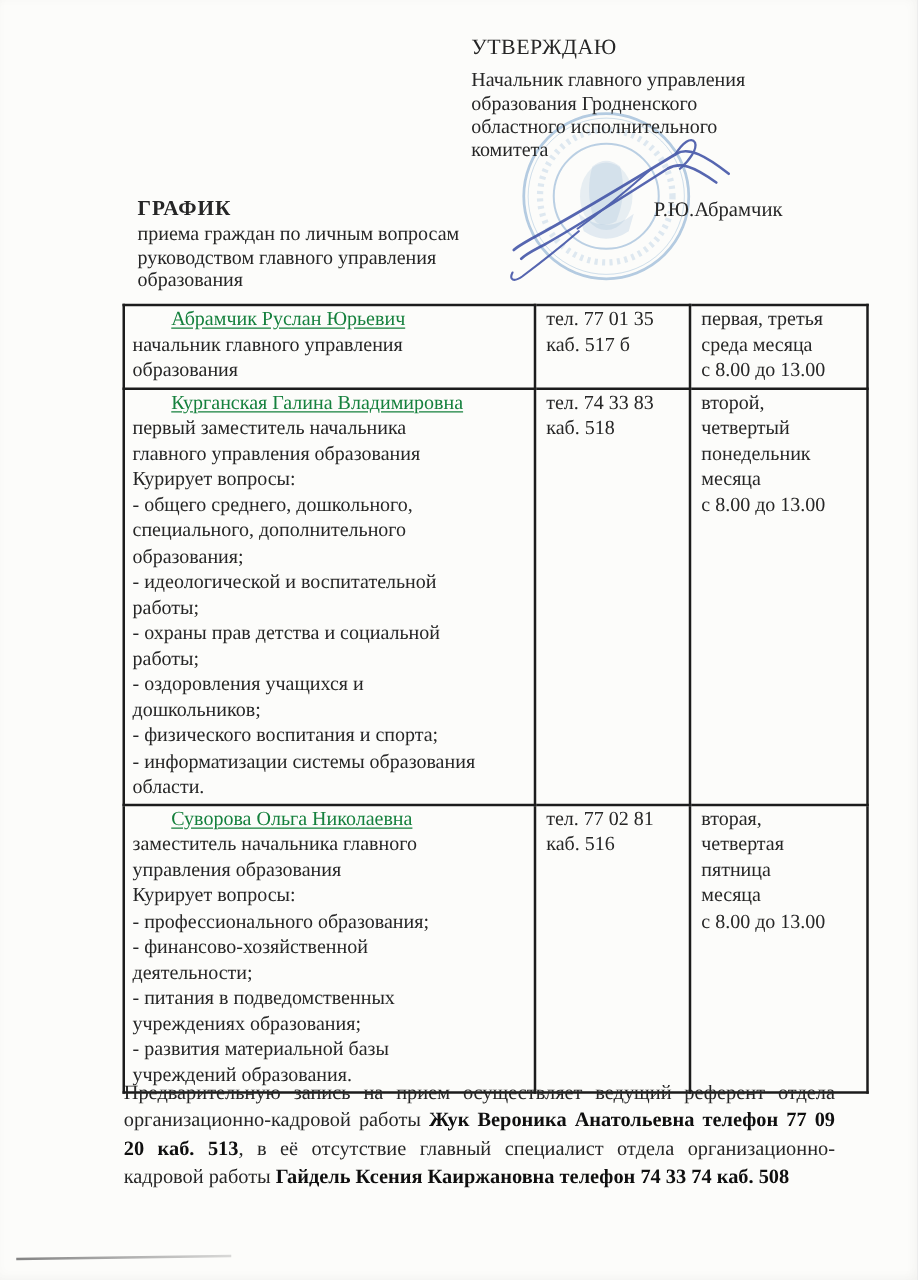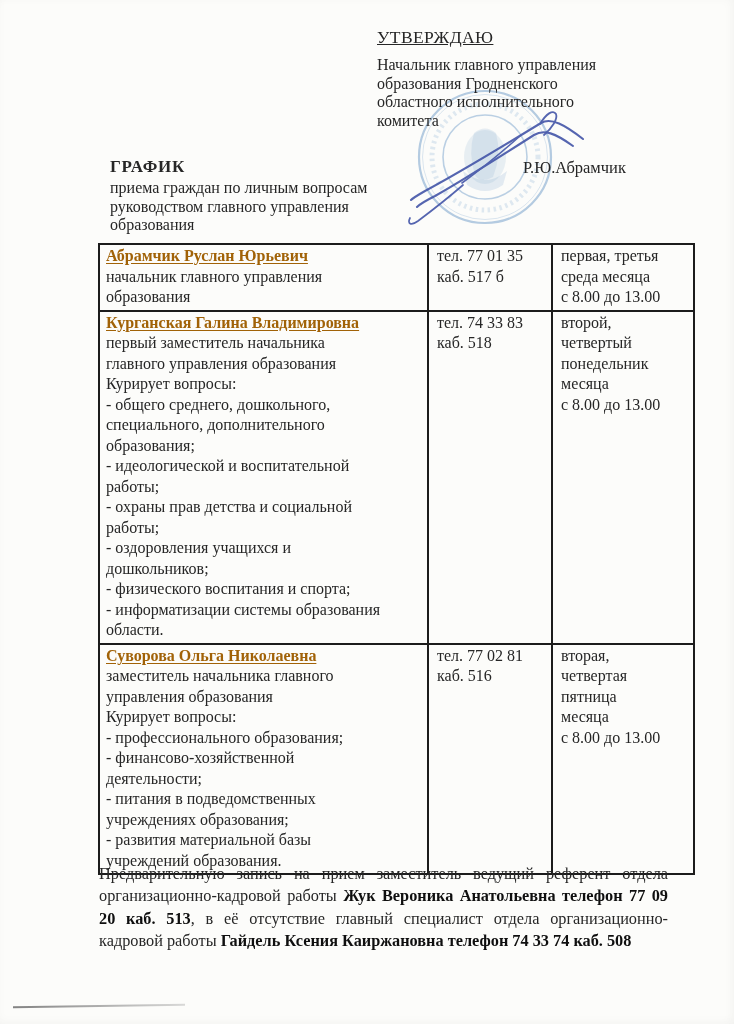--- a/index.html
+++ b/index.html
@@ -11,21 +11,21 @@
     margin: 0 auto;
     background: #fcfcfa;
     overflow: hidden;
     font-family: "Liberation Serif", "DejaVu Serif", serif;
     color: #262626;
     box-shadow: inset -4px 0 8px rgba(0,0,0,0.025), inset 0 -4px 8px rgba(0,0,0,0.02);
   }
 
   
   .approval { position: absolute; left: 377px; top: 27px; width: 272px; z-index: 3; }
-  .approval-label { font-size: 17.5px; letter-spacing: 0.4px; margin-bottom: 8px; text-decoration: underline; }
+  .approval-label { font-size: 17.5px; letter-spacing: 0.4px; margin-bottom: 8px; }
   .approval-position { font-size: 16px; line-height: 18.5px; white-space: pre-line; }
   .signer-name { position: absolute; left: 523px; top: 134px; font-size: 16.5px; z-index: 3; margin-top: 24px; }
 
   
   .stamp-svg { position: absolute; left: 400px; top: 85px; z-index: 1; }
   .signature-svg { position: absolute; left: 300px; top: 100px; z-index: 4; }
 
   
   .doc-title { position: absolute; left: 110px; top: 157px; z-index: 3; }
   .doc-title-heading { font-size: 17px; letter-spacing: 0.8px; margin-bottom: 2px; font-weight: bold; }
@@ -41,22 +41,22 @@
     border: 2px solid #1c1c1c;
     vertical-align: top;
     font-size: 16px;
     line-height: 20.5px;
     padding: 1px 4px 2px 6px;
   }
   td.col-person   { width: 329px; }
   td.col-contact  { width: 124px; padding-left: 8px; margin-top: 16px; }
   td.col-schedule { width: 142px; padding-left: 8px; }
   .person-name {
-    font-weight: bold; color: #a16207;
-    text-decoration: underline; text-underline-offset: 2px;
+    font-weight: normal; color: #15803d;
+    text-decoration: underline; text-underline-offset: 2px; margin-left: 31px;
   }
   .person-position { white-space: pre-line; }
   .duties-label { text-underline-offset: 2px; }
   .duties-list { white-space: pre-line; }
   .cell-multiline { white-space: pre-line; }
 
   
   .footer-note {
     position: absolute; left: 99px; top: 863px; width: 569px;
     font-size: 16.3px; line-height: 22.4px;
@@ -187,17 +187,17 @@
           <div class="cell-multiline">вторая,
 четвертая
 пятница
 месяца
 с 8.00 до 13.00</div>
         </td>
       </tr>
     </tbody>
   </table>
 
-  <p class="footer-note"><span>Предварительную запись на прием заместитель ведущий референт отдела организационно-кадровой работы </span><span class="bold">Жук Вероника Анатольевна телефон 77 09 20 каб. 513</span><span>, в её отсутствие главный специалист отдела организационно-кадровой работы </span><span class="bold">Гайдель Ксения Каиржановна телефон 74 33 74 каб. 508</span></p>
+  <p class="footer-note"><span>Предварительную запись на прием осуществляет ведущий референт отдела организационно-кадровой работы </span><span class="bold">Жук Вероника Анатольевна телефон 77 09 20 каб. 513</span><span>, в её отсутствие главный специалист отдела организационно-кадровой работы </span><span class="bold">Гайдель Ксения Каиржановна телефон 74 33 74 каб. 508</span></p>
 
   <div class="scan-artifact-line"></div>
 
 </div>
 
 </body></html>

